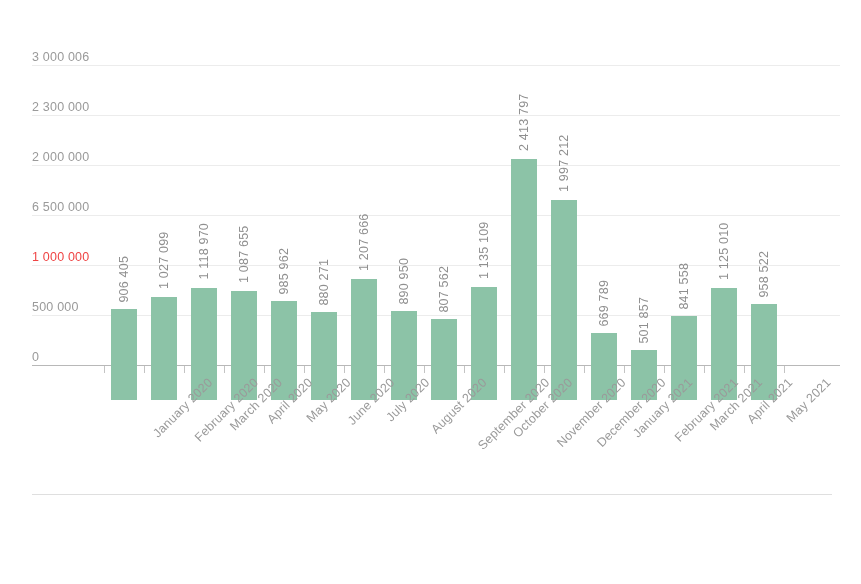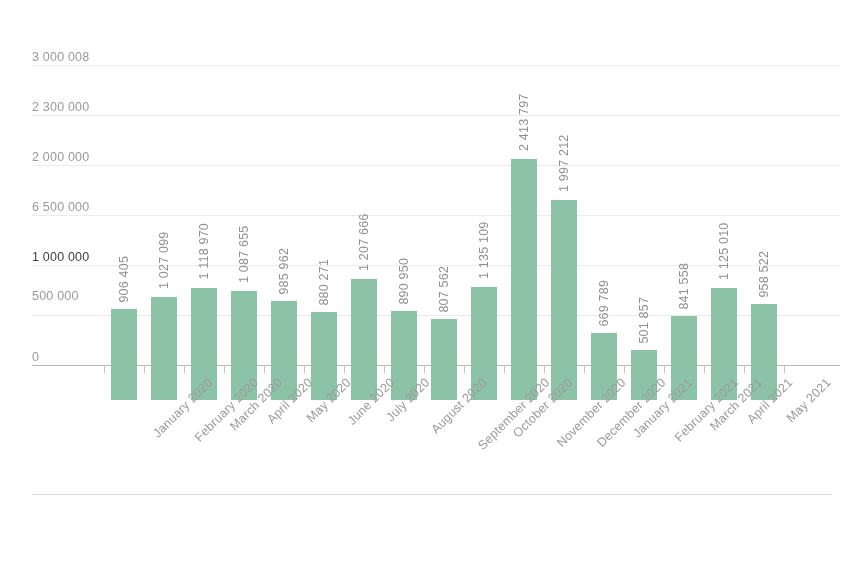--- a/index.html
+++ b/index.html
@@ -139,26 +139,26 @@
         <div class="gridline" style="top: 315px; background: rgb(236, 236, 236);"></div>
         <div class="gridline" style="top: 265px; background: rgb(236, 236, 236);"></div>
         <div class="gridline" style="top: 215px; background: rgb(236, 236, 236);"></div>
         <div class="gridline" style="top: 165px; background: rgb(236, 236, 236);"></div>
         <div class="gridline" style="top: 115px; background: rgb(236, 236, 236);"></div>
         <div class="gridline" style="top: 65px; background: rgb(236, 236, 236);"></div>
       </div>
     <div class="axis-baseline"></div>
     <div id="ytick-labels">
         <div class="ytick-label" style="top: 351px; color: rgb(154, 154, 154);">0</div>
-        <div class="ytick-label" style="top: 290px; color: rgb(154, 154, 154);">500 000</div>
-        <div class="ytick-label" style="top: 251px; color: #404040;">1 000 000</div>
+        <div class="ytick-label" style="top: 301px; color: rgb(154, 154, 154);">500 000</div>
+        <div class="ytick-label" style="top: 251px; color: #ef4444;">1 000 000</div>
         <div class="ytick-label" style="top: 201px; color: rgb(154, 154, 154);">6 500 000</div>
         <div class="ytick-label" style="top: 151px; color: rgb(154, 154, 154);">2 000 000</div>
         <div class="ytick-label" style="top: 101px; color: rgb(154, 154, 154);">2 300 000</div>
-        <div class="ytick-label" style="top: 51px; color: rgb(154, 154, 154);">3 000 008</div>
+        <div class="ytick-label" style="top: 51px; color: rgb(154, 154, 154);">3 000 006</div>
       </div>
     <div id="bars">
         <div class="bar-slot" style="left: 104px;">
           <div class="bar" title="January 2020: 906 405" style="height: 90.6405px; background: rgb(140, 195, 167);"></div>
           <div class="bar-value" style="color: rgb(143, 143, 143); bottom: 114.141px;">906 405</div>
         </div>
         <div class="bar-slot" style="left: 144px;">
           <div class="bar" title="February 2020: 1 027 099" style="height: 102.71px; background: rgb(140, 195, 167);"></div>
           <div class="bar-value" style="color: rgb(143, 143, 143); bottom: 133.21px;">1 027 099</div>
         </div>

